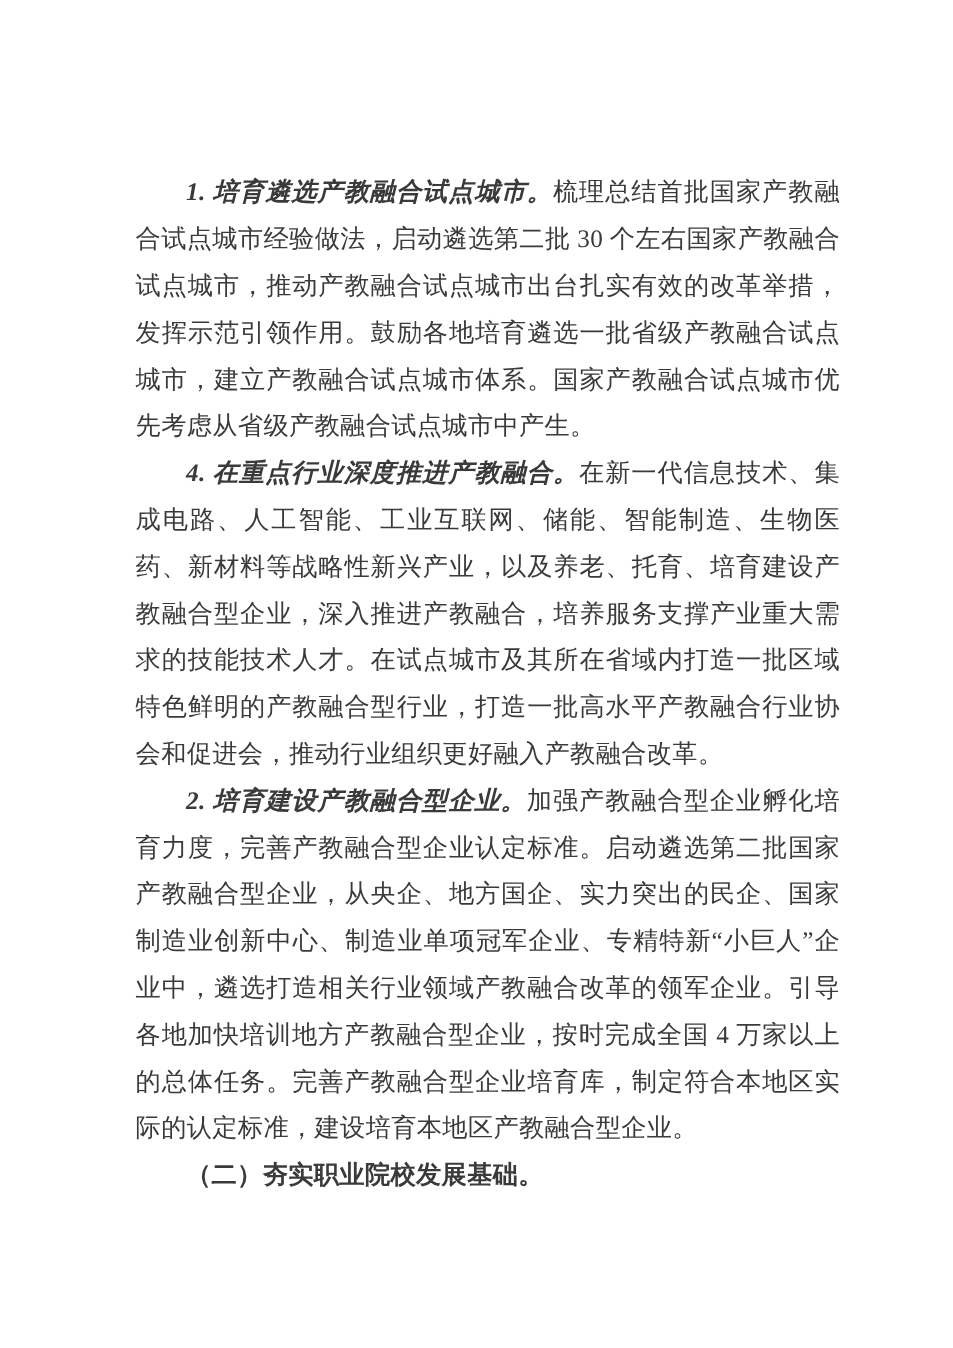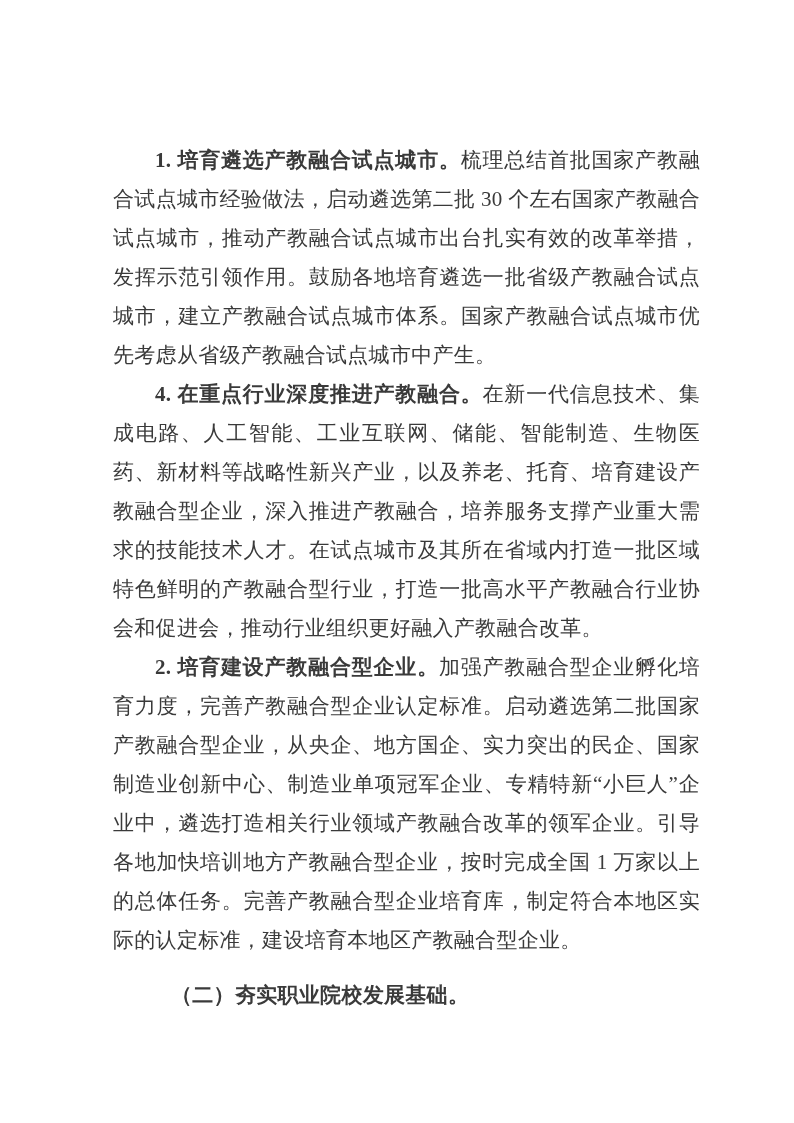--- a/index.html
+++ b/index.html
@@ -28,36 +28,37 @@
     text-justify: inter-character;
     letter-spacing: 0.3px;
   }
   .para {
     margin: 0;
     padding: 0;
     text-indent: 2em;
   }
   .para .lead {
     font-weight: bold;
+    font-style: italic;
   }
   .section-heading {
-    margin: 16px;
+    margin: 0;
     padding: 0;
     text-indent: 2em;
     font-weight: bold;
   }
 </style>
 </head>
 <body>
 
 <div class="page">
   <div class="content">
 
     <p class="para"><span class="lead">1. 培育遴选产教融合试点城市。</span><span>梳理总结首批国家产教融合试点城市经验做法，启动遴选第二批 30 个左右国家产教融合试点城市，推动产教融合试点城市出台扎实有效的改革举措，发挥示范引领作用。鼓励各地培育遴选一批省级产教融合试点城市，建立产教融合试点城市体系。国家产教融合试点城市优先考虑从省级产教融合试点城市中产生。</span></p>
 
     <p class="para"><span class="lead">4. 在重点行业深度推进产教融合。</span><span>在新一代信息技术、集成电路、人工智能、工业互联网、储能、智能制造、生物医药、新材料等战略性新兴产业，以及养老、托育、培育建设产教融合型企业，深入推进产教融合，培养服务支撑产业重大需求的技能技术人才。在试点城市及其所在省域内打造一批区域特色鲜明的产教融合型行业，打造一批高水平产教融合行业协会和促进会，推动行业组织更好融入产教融合改革。</span></p>
 
-    <p class="para"><span class="lead">2. 培育建设产教融合型企业。</span><span>加强产教融合型企业孵化培育力度，完善产教融合型企业认定标准。启动遴选第二批国家产教融合型企业，从央企、地方国企、实力突出的民企、国家制造业创新中心、制造业单项冠军企业、专精特新“小巨人”企业中，遴选打造相关行业领域产教融合改革的领军企业。引导各地加快培训地方产教融合型企业，按时完成全国 1 万家以上的总体任务。完善产教融合型企业培育库，制定符合本地区实际的认定标准，建设培育本地区产教融合型企业。</span></p>
+    <p class="para"><span class="lead">2. 培育建设产教融合型企业。</span><span>加强产教融合型企业孵化培育力度，完善产教融合型企业认定标准。启动遴选第二批国家产教融合型企业，从央企、地方国企、实力突出的民企、国家制造业创新中心、制造业单项冠军企业、专精特新“小巨人”企业中，遴选打造相关行业领域产教融合改革的领军企业。引导各地加快培训地方产教融合型企业，按时完成全国 4 万家以上的总体任务。完善产教融合型企业培育库，制定符合本地区实际的认定标准，建设培育本地区产教融合型企业。</span></p>
 
     <p class="section-heading">（二）夯实职业院校发展基础。</p>
 
   </div>
 </div>
 
 </body></html>

